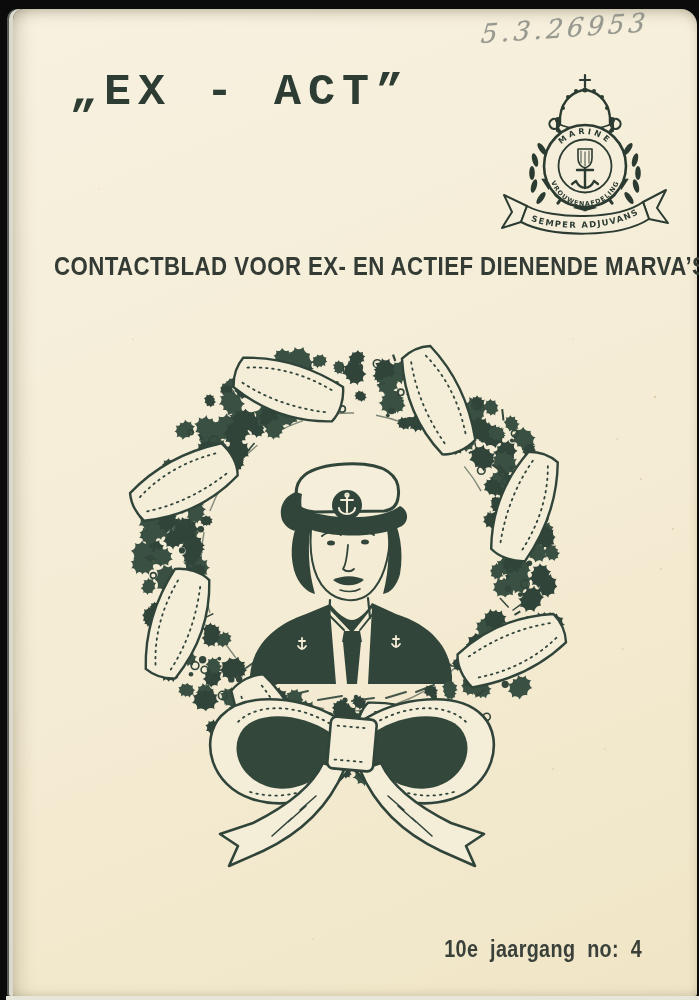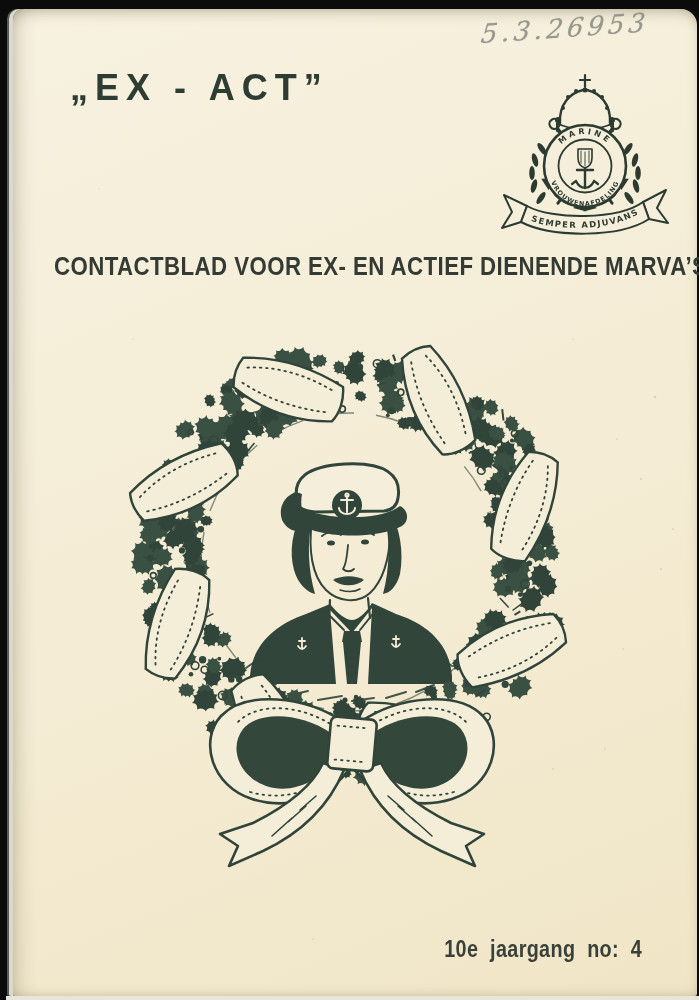--- a/index.html
+++ b/index.html
@@ -24,22 +24,22 @@
     radial-gradient(circle 2.0px at 540px 760px, rgba(150,110,55,.28), rgba(150,110,55,0) 70%),
     radial-gradient(circle 1.6px at 300px 930px, rgba(150,110,55,.25), rgba(150,110,55,0) 70%),
     radial-gradient(circle 1.8px at 120px 330px, rgba(150,110,55,.22), rgba(150,110,55,0) 70%),
     radial-gradient(circle 1.5px at 86px 180px, rgba(150,110,55,.20), rgba(150,110,55,0) 70%),
     radial-gradient(circle 2.0px at 610px 640px, rgba(150,110,55,.26), rgba(150,110,55,0) 70%),
     radial-gradient(circle 1.4px at 560px 330px, rgba(150,110,55,.25), rgba(150,110,55,0) 70%);}
   .handwritten{position:absolute;left:481px;top:13px;font-family:"DejaVu Serif",serif;
       font-style:italic;font-size:26px;letter-spacing:4px;color:#8f9189;opacity:.92;
       transform:rotate(-4deg) skewX(-10deg);white-space:nowrap;
       text-shadow:0 0 1px rgba(143,145,137,.6);}
-  .title{position:absolute;left:70px;top:70px;font-family:Liberation Sans, sans-serif;font-weight:700;
-      font-size:36px;letter-spacing:7px;color:#2d3d33;white-space:nowrap;line-height:1;}
+  .title{position:absolute;left:70px;top:70px;font-family:Liberation Mono, monospace;font-weight:700;
+      font-size:45px;letter-spacing:7px;color:#2d3d33;white-space:nowrap;line-height:1;}
   .subtitle{position:absolute;left:54px;top:252px;font-weight:700;font-size:26.5px;
       letter-spacing:.5px;color:#333b34;transform:scaleX(.84);transform-origin:0 0;
       white-space:nowrap;line-height:1.1;}
   .issue{position:absolute;right:57px;top:936px;font-weight:700;font-size:23px;
       word-spacing:7px;letter-spacing:.4px;color:#3a413a;transform:scaleX(.86);
       transform-origin:100% 0;white-space:nowrap;}
   svg.art{position:absolute;left:0;top:0;display:block;}
 </style>
 </head>
 <body>

